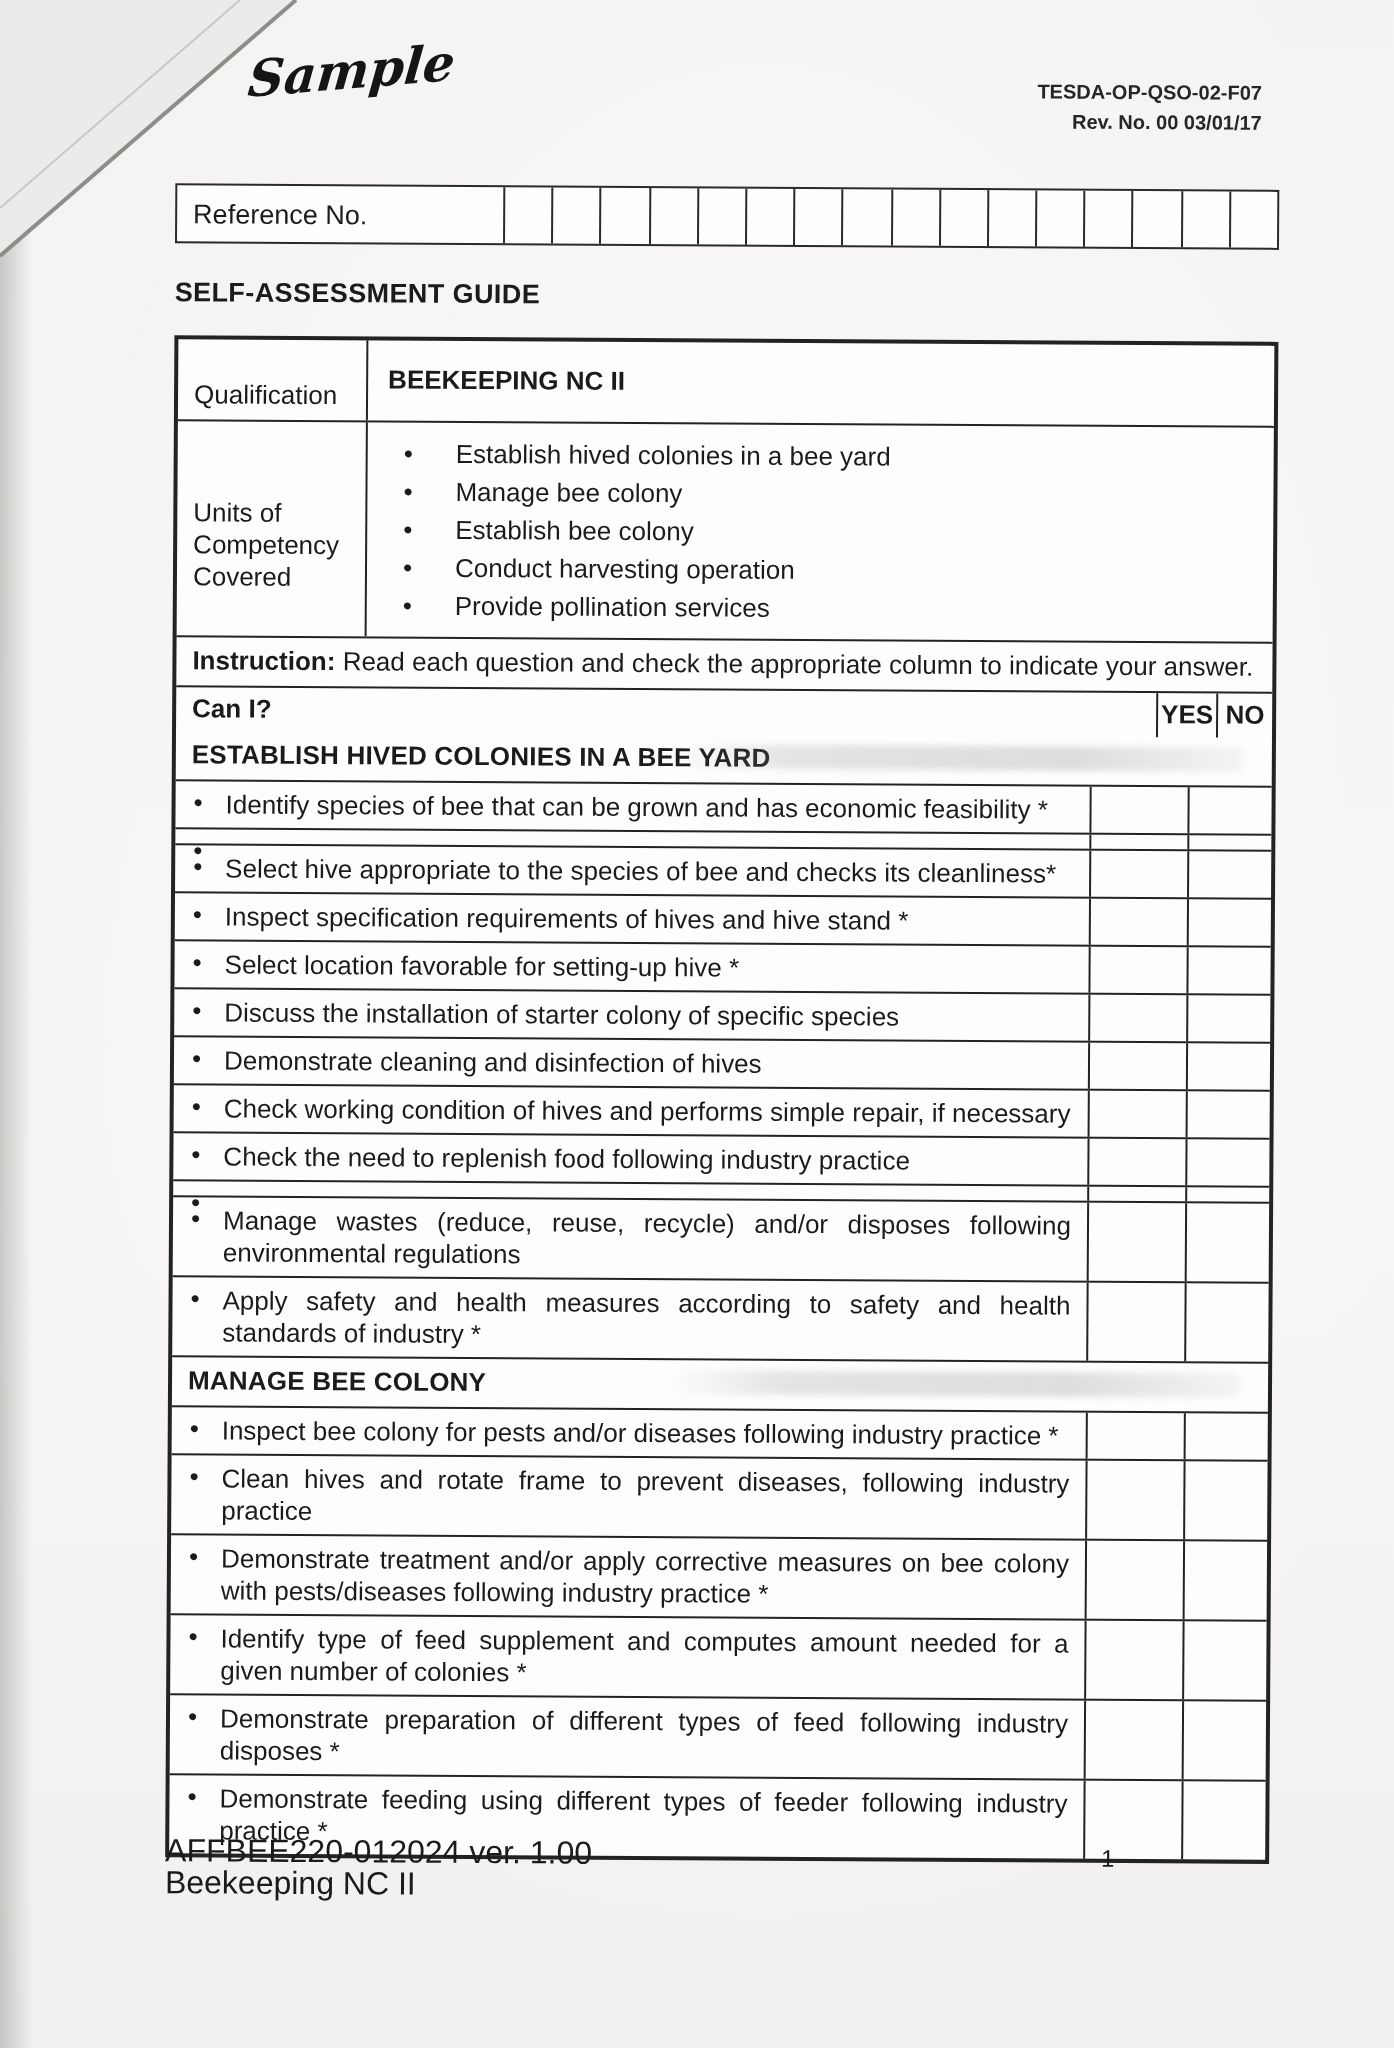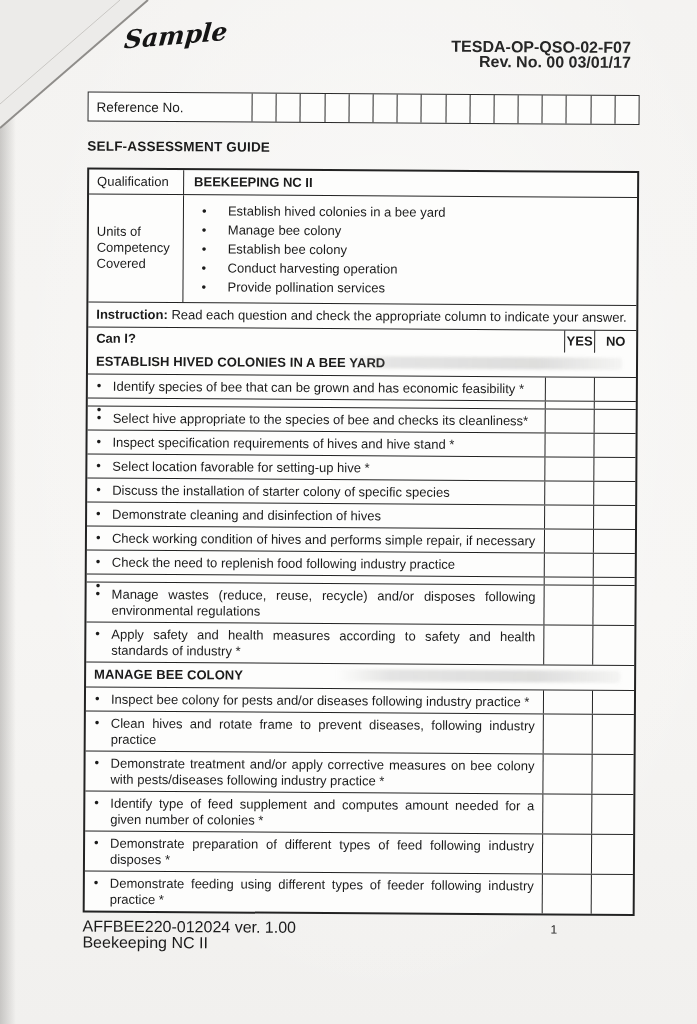--- a/index.html
+++ b/index.html
@@ -26,21 +26,21 @@
     transform-origin:320px 40px;
   }
   .sample-script{
     position:absolute;left:124px;top:22px;
     font-family:"DejaVu Serif",serif;font-style:italic;font-weight:700;
     font-size:25px;letter-spacing:0px;color:#151515;
     transform:rotate(-5deg) skewX(-10deg);
   }
   .doc-code{
     position:absolute;right:66px;top:38px;text-align:right;
-    font-size:16px;font-weight:700;line-height:15px;color:#262626;
+    font-size:10px;font-weight:700;line-height:15px;color:#262626;
   }
   .ref-table{
     position:absolute;left:88px;top:93px;width:552px;height:30px;
     display:flex;border:1.8px solid #2a2a2a;background:#fdfdfc;box-sizing:border-box;
   }
   .ref-label{
     width:164px;flex:none;display:flex;align-items:center;padding-left:8px;
     font-size:13.5px;border-right:1.8px solid #2a2a2a;box-sizing:border-box;
   }
   .ref-boxes{flex:1;display:flex;}
@@ -52,34 +52,34 @@
   }
   .main-table{
     position:absolute;left:88px;top:169px;width:552px;
     border:2px solid #232323;background:#fdfdfc;box-sizing:border-box;
     font-size:13px;line-height:16px;
   }
   .row{display:flex;border-top:1.6px solid #232323;position:relative;}
   .row:first-child{border-top:none;}
   .label-cell{
     width:95px;flex:none;border-right:1.6px solid #232323;box-sizing:border-box;
-    padding:3px 4px 4px 8px;display:flex;align-items:center;
+    padding:20px 4px 4px 8px;display:flex;align-items:center;
   }
   .value-cell{flex:1;padding:4px 6px 4px 10px;box-sizing:border-box;}
   .qual-value{font-weight:700;display:flex;align-items:center;}
   .units-list{list-style:none;margin:2px 0;padding:0 4px 0 6px;}
   .units-list li{display:flex;padding:1.5px 0;}
   .units-list .bullet{width:26px;flex:none;text-align:left;padding-left:2px;}
   .instruction-cell{flex:1;padding:4px 8px;box-sizing:border-box;}
   .cani-cell{flex:1;padding:3px 8px;font-weight:700;box-sizing:border-box;}
   .ans-head{
     width:30px;flex:none;border-left:1.6px solid #232323;box-sizing:border-box;
     display:flex;align-items:center;justify-content:center;font-weight:700;
   }
-  .ans-head.no{width:42px;}
+  .ans-head.no{width:28px;}
   .section-row{padding:4px 8px;font-weight:700;letter-spacing:.1px;box-sizing:border-box;display:block;}
   .ghost{
     position:absolute;right:14px;top:5px;height:12px;width:52%;
     background:linear-gradient(90deg,rgba(140,140,138,0),rgba(140,140,138,.22) 20%,rgba(130,130,128,.26) 70%,rgba(140,140,138,.08));
     filter:blur(1.5px);border-radius:3px;pointer-events:none;
   }
   .item-row .cell.q{
     flex:1;position:relative;box-sizing:border-box;
     padding:3.5px 8px 3.5px 25px;text-align:justify;
   }

